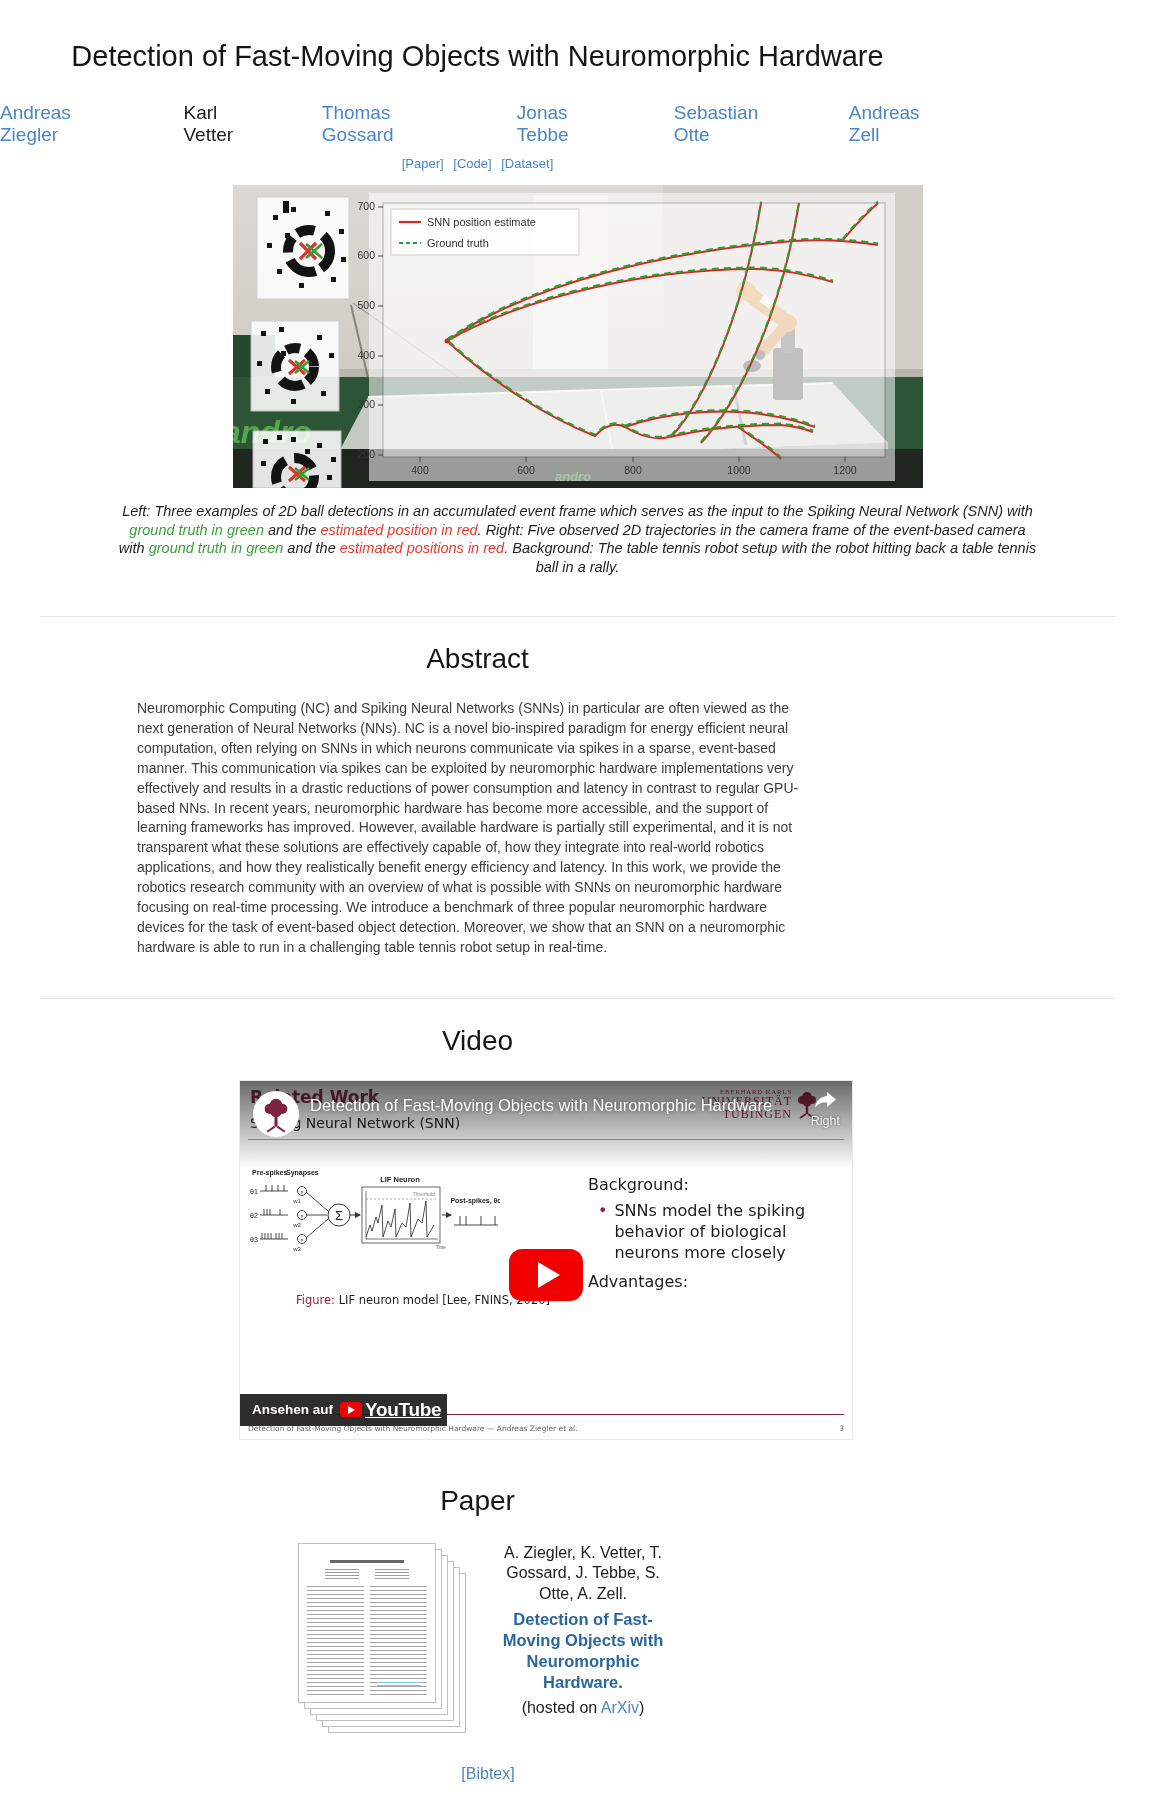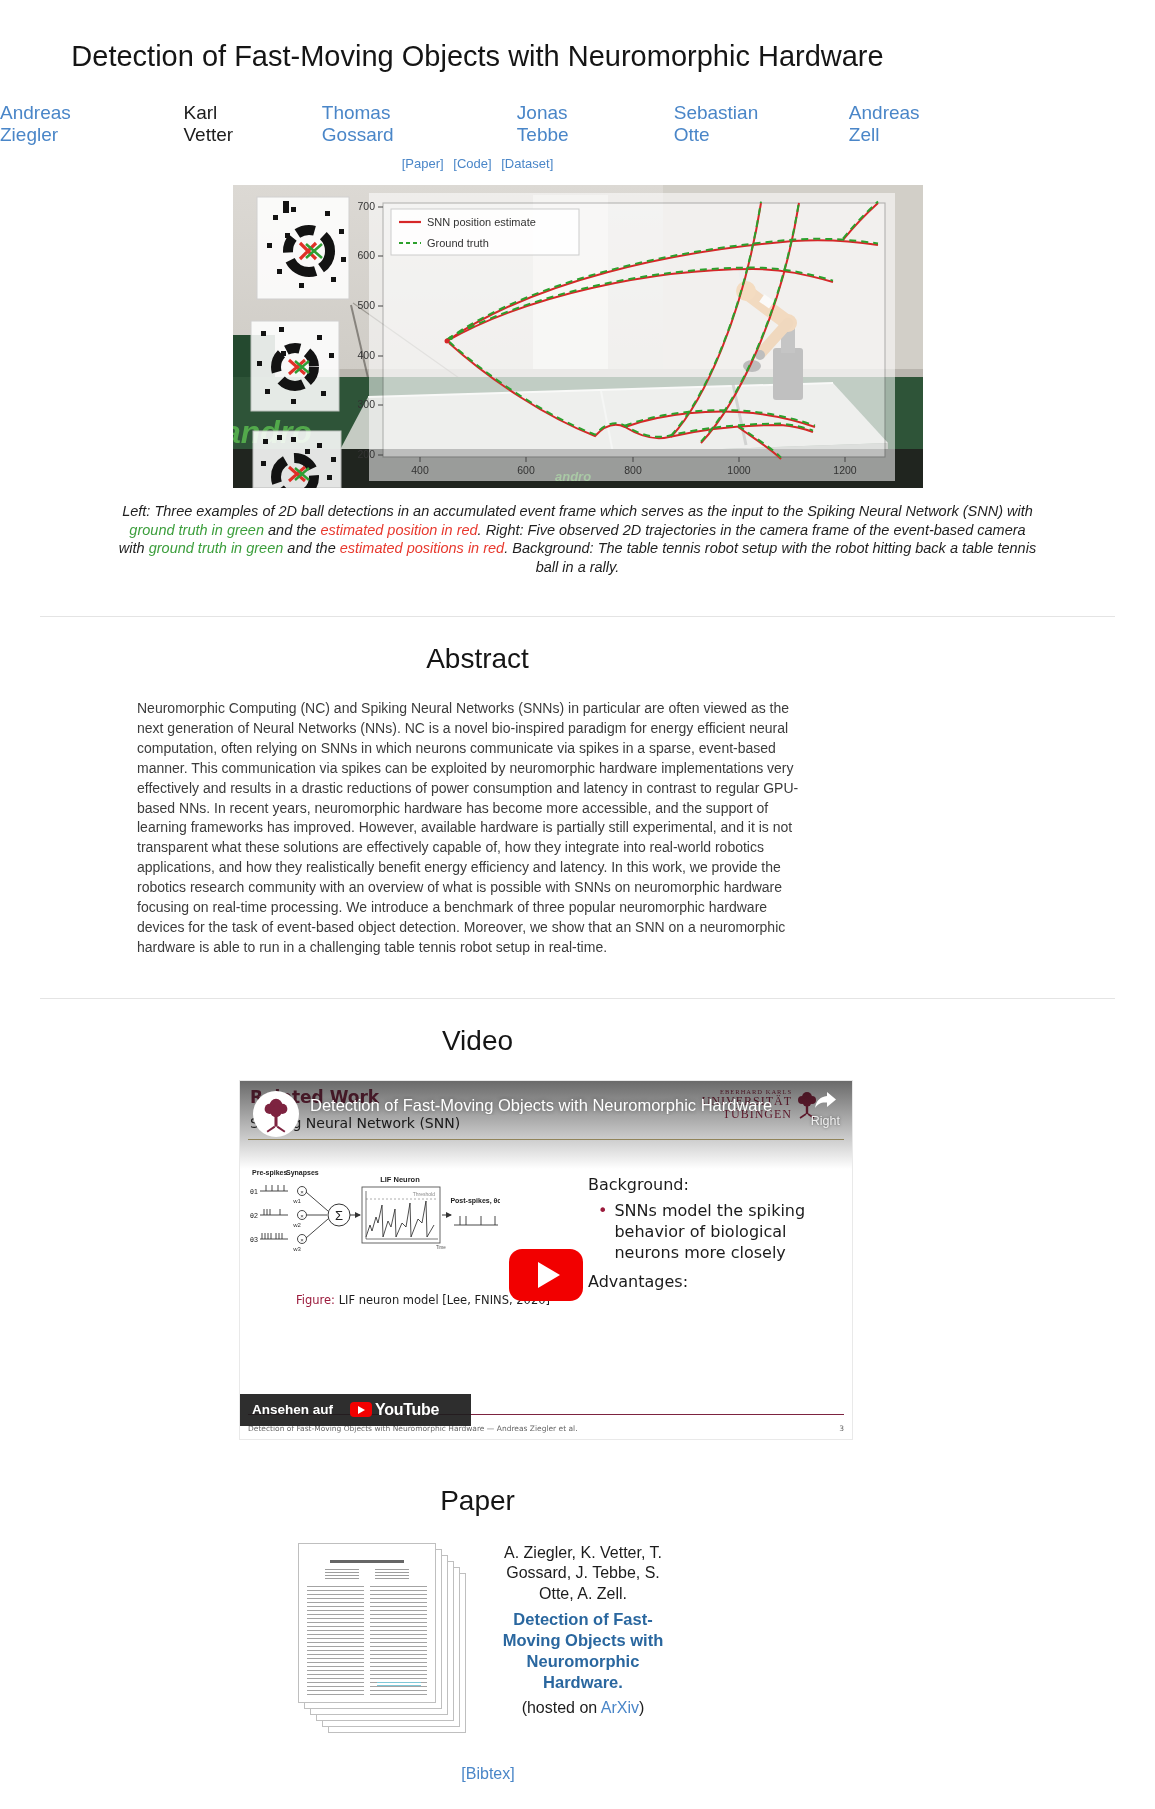--- a/index.html
+++ b/index.html
@@ -39,25 +39,25 @@
   .yt-share { position:absolute; right:12px; top:10px; z-index:6; text-align:center; color:#f0f0f0; font-size:12.5px; cursor:pointer; text-shadow:0 0 3px rgba(0,0,0,.5); }
   .lif-diagram { position:absolute; left:10px; top:86px; z-index:1; }
   .fig-caption { position:absolute; left:28px; top:212px; z-index:1; font-family:"DejaVu Sans",sans-serif; font-size:11.5px; color:#1d1d1d; }
   .fig-caption .maroon { color:#9b1b3c;margin-left:28px; }
   .slide-right { position:absolute; left:316px; top:94px; width:252px; z-index:1; font-family:"DejaVu Sans",sans-serif; font-size:16px; color:#1b1b1b; line-height:1.3;margin-left:32px; }
   .slide-right .head { margin:0 0 6px 0; }
   .slide-right .bullet { display:flex; gap:7px; margin:0 0 8px 10px; }
   .slide-right .dot { color:#9b1b3c; }
   .play-btn { position:absolute; left:50%; top:168px; transform:translateX(-50%); width:74px; height:52px; background:#f20000; border-radius:13px; z-index:7; display:flex; align-items:center; justify-content:center; cursor:pointer; }
   .play-tri { width:0; height:0; border-left:22px solid #fff; border-top:13px solid transparent; border-bottom:13px solid transparent; margin-left:5px; }
-  .yt-badge { position:absolute; left:0; bottom:13px; height:32px; background:rgba(28,28,28,.92); color:#fff; z-index:7; display:flex; align-items:center; gap:17px; padding:0 32px 0 12px; font-size:13.5px; font-weight:bold; cursor:pointer; }
+  .yt-badge { position:absolute; left:0; bottom:13px; height:32px; background:rgba(28,28,28,.92); color:#fff; z-index:7; display:flex; align-items:center; gap:7px; padding:0 6px 0 12px; font-size:13.5px; font-weight:bold; cursor:pointer; }
   .yt-logo { display:flex; align-items:center; gap:3px; }
   .yt-logo .box { width:22px; height:15px; background:#f20000; border-radius:4px; display:flex; align-items:center; justify-content:center; }
   .yt-logo .box i { display:block; width:0; height:0; border-left:7px solid #fff; border-top:4px solid transparent; border-bottom:4px solid transparent; }
-  .yt-logo .word { font-size:16px; font-weight:bold; letter-spacing:-.3px; }
+  .yt-logo .word { font-size:19px; font-weight:bold; letter-spacing:-.3px;text-decoration:underline; }
   .slide-footer { position:absolute; left:8px; right:8px; bottom:6px; border-top:1px solid #7d2340; padding-top:9px; display:flex; justify-content:space-between; font-family:"DejaVu Sans",sans-serif; font-size:7.5px; color:#666; z-index:1; }
 
   
   .paper-row { margin:26px 0 0 298px; width:380px; display:flex; gap:18px; }
   .paper-thumb { position:relative; width:172px; height:192px; flex:none; cursor:pointer; }
   .pg { position:absolute; width:138px; height:160px; background:#fff; border:1px solid #bfbfbf; }
   .pg-front { padding:10px 8px; }
   .t-title { height:3px; width:62%; background:#666; margin:6px auto 6px auto; }
   .t-auth { display:flex; justify-content:space-around; margin:0 10px 7px 10px; }
   .t-auth div { width:34px; height:10px; background:repeating-linear-gradient(#9d9d9d 0 1px, transparent 1px 3px); }

